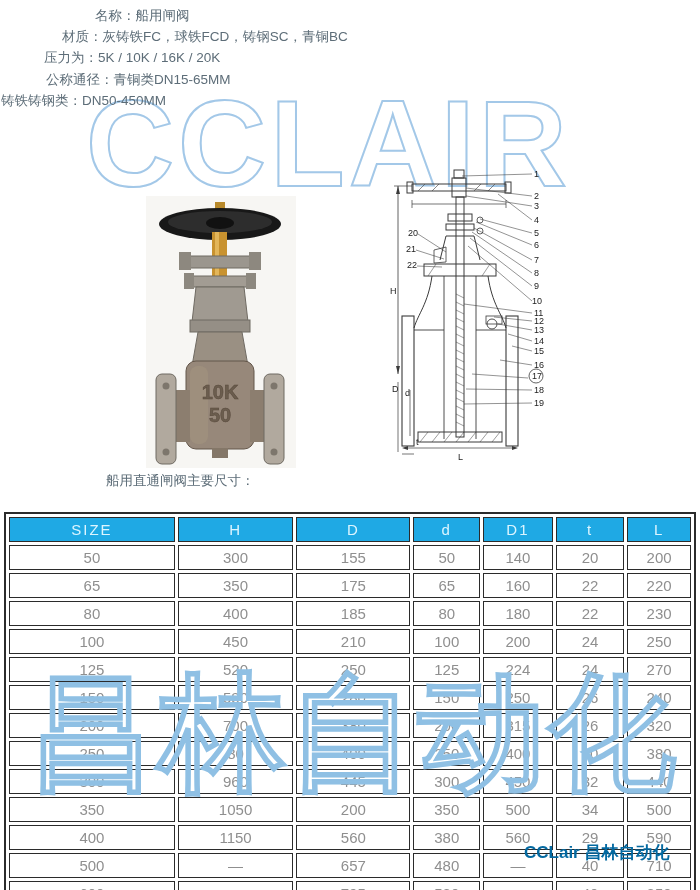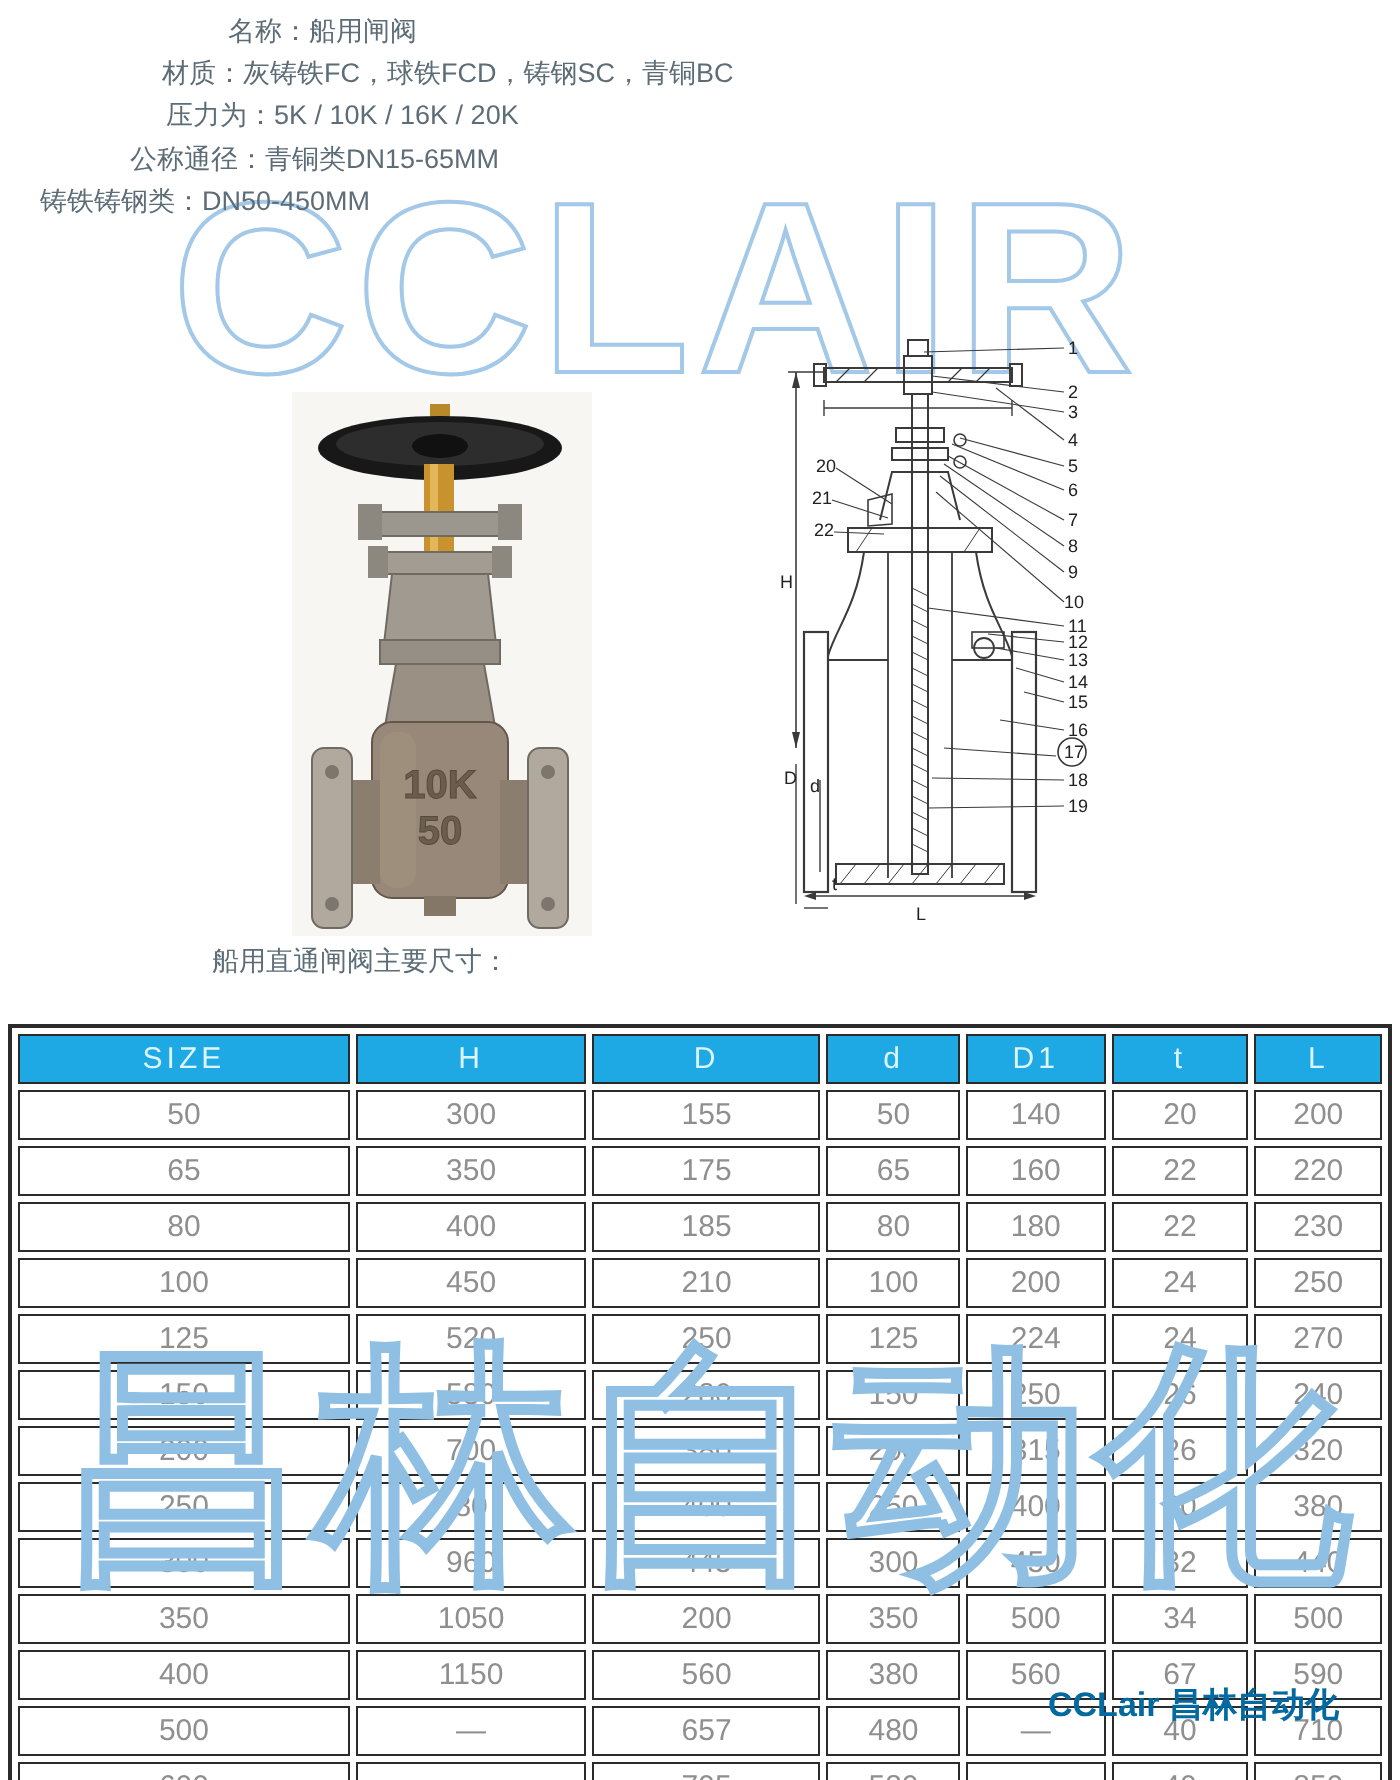--- a/index.html
+++ b/index.html
@@ -3,25 +3,25 @@
 <meta charset="utf-8">
 <style>
   html,body{margin:0;padding:0;}
   body{
     width:700px;height:890px;position:relative;overflow:hidden;
     background:#ffffff;
     font-family:"Liberation Sans","DejaVu Sans",sans-serif;
   }
   
   .specs{position:absolute;left:0;top:5px;width:420px;color:#5d6d78;
-         font-size:13.5px;line-height:21.2px;z-index:3;margin-left:19px;}
+         font-size:13.5px;line-height:21.2px;z-index:3;}
   .spec-line{white-space:nowrap;}
   .spec-line.l1{padding-left:95px;}
   .spec-line.l2{padding-left:62px;}
-  .spec-line.l3{padding-left:64px;}
+  .spec-line.l3{padding-left:44px;}
   .spec-line.l4{padding-left:46px;}
   .spec-line.l5{padding-left:1px;}
   
   .wm{position:absolute;color:transparent;pointer-events:none;
       font-weight:bold;white-space:nowrap;}
   .wm-brand{left:86px;top:74px;font-size:122px;letter-spacing:4px;
       -webkit-text-stroke:2px #a3c8e8;z-index:1;}
   .wm-table{left:28px;top:648px;font-size:128px;letter-spacing:2px;
       -webkit-text-stroke:1.5px #8fc0e4;z-index:6;}
   
@@ -364,21 +364,21 @@
           <td>500</td>
           <td>34</td>
           <td>500</td>
         </tr>
         <tr>
           <td>400</td>
           <td>1150</td>
           <td>560</td>
           <td>380</td>
           <td>560</td>
-          <td>67</td>
+          <td>29</td>
           <td>590</td>
         </tr>
         <tr>
           <td>500</td>
           <td>—</td>
           <td>657</td>
           <td>480</td>
           <td>—</td>
           <td>40</td>
           <td>710</td>

